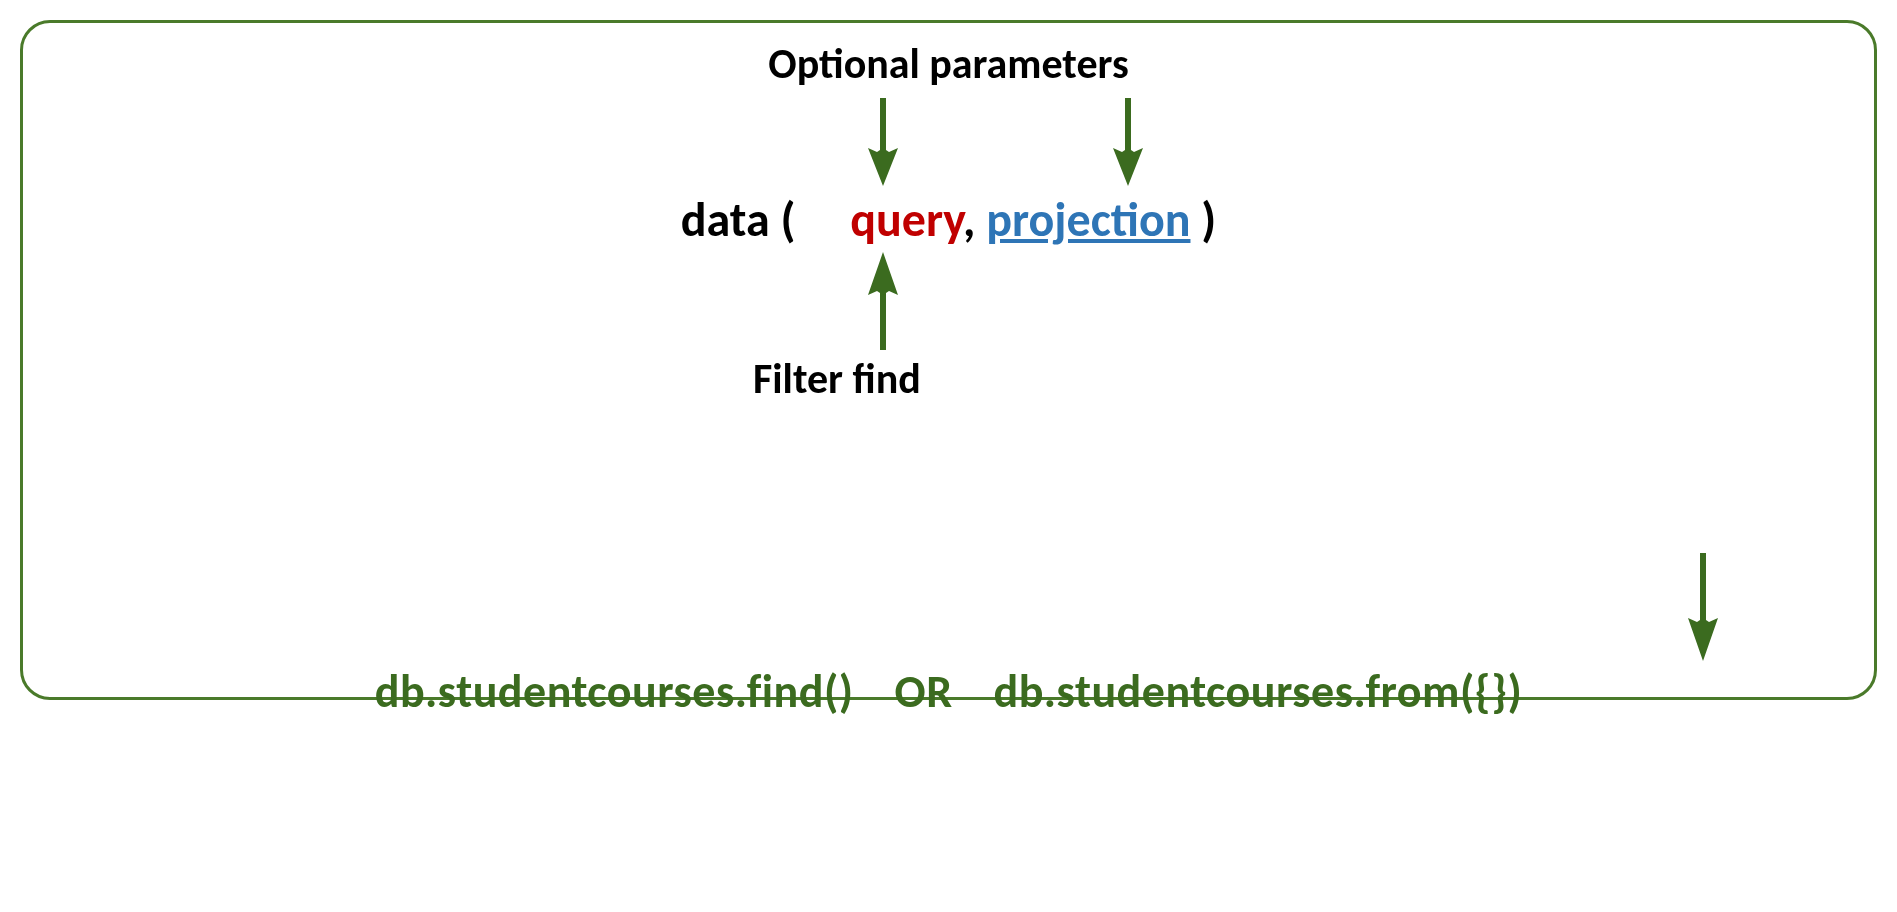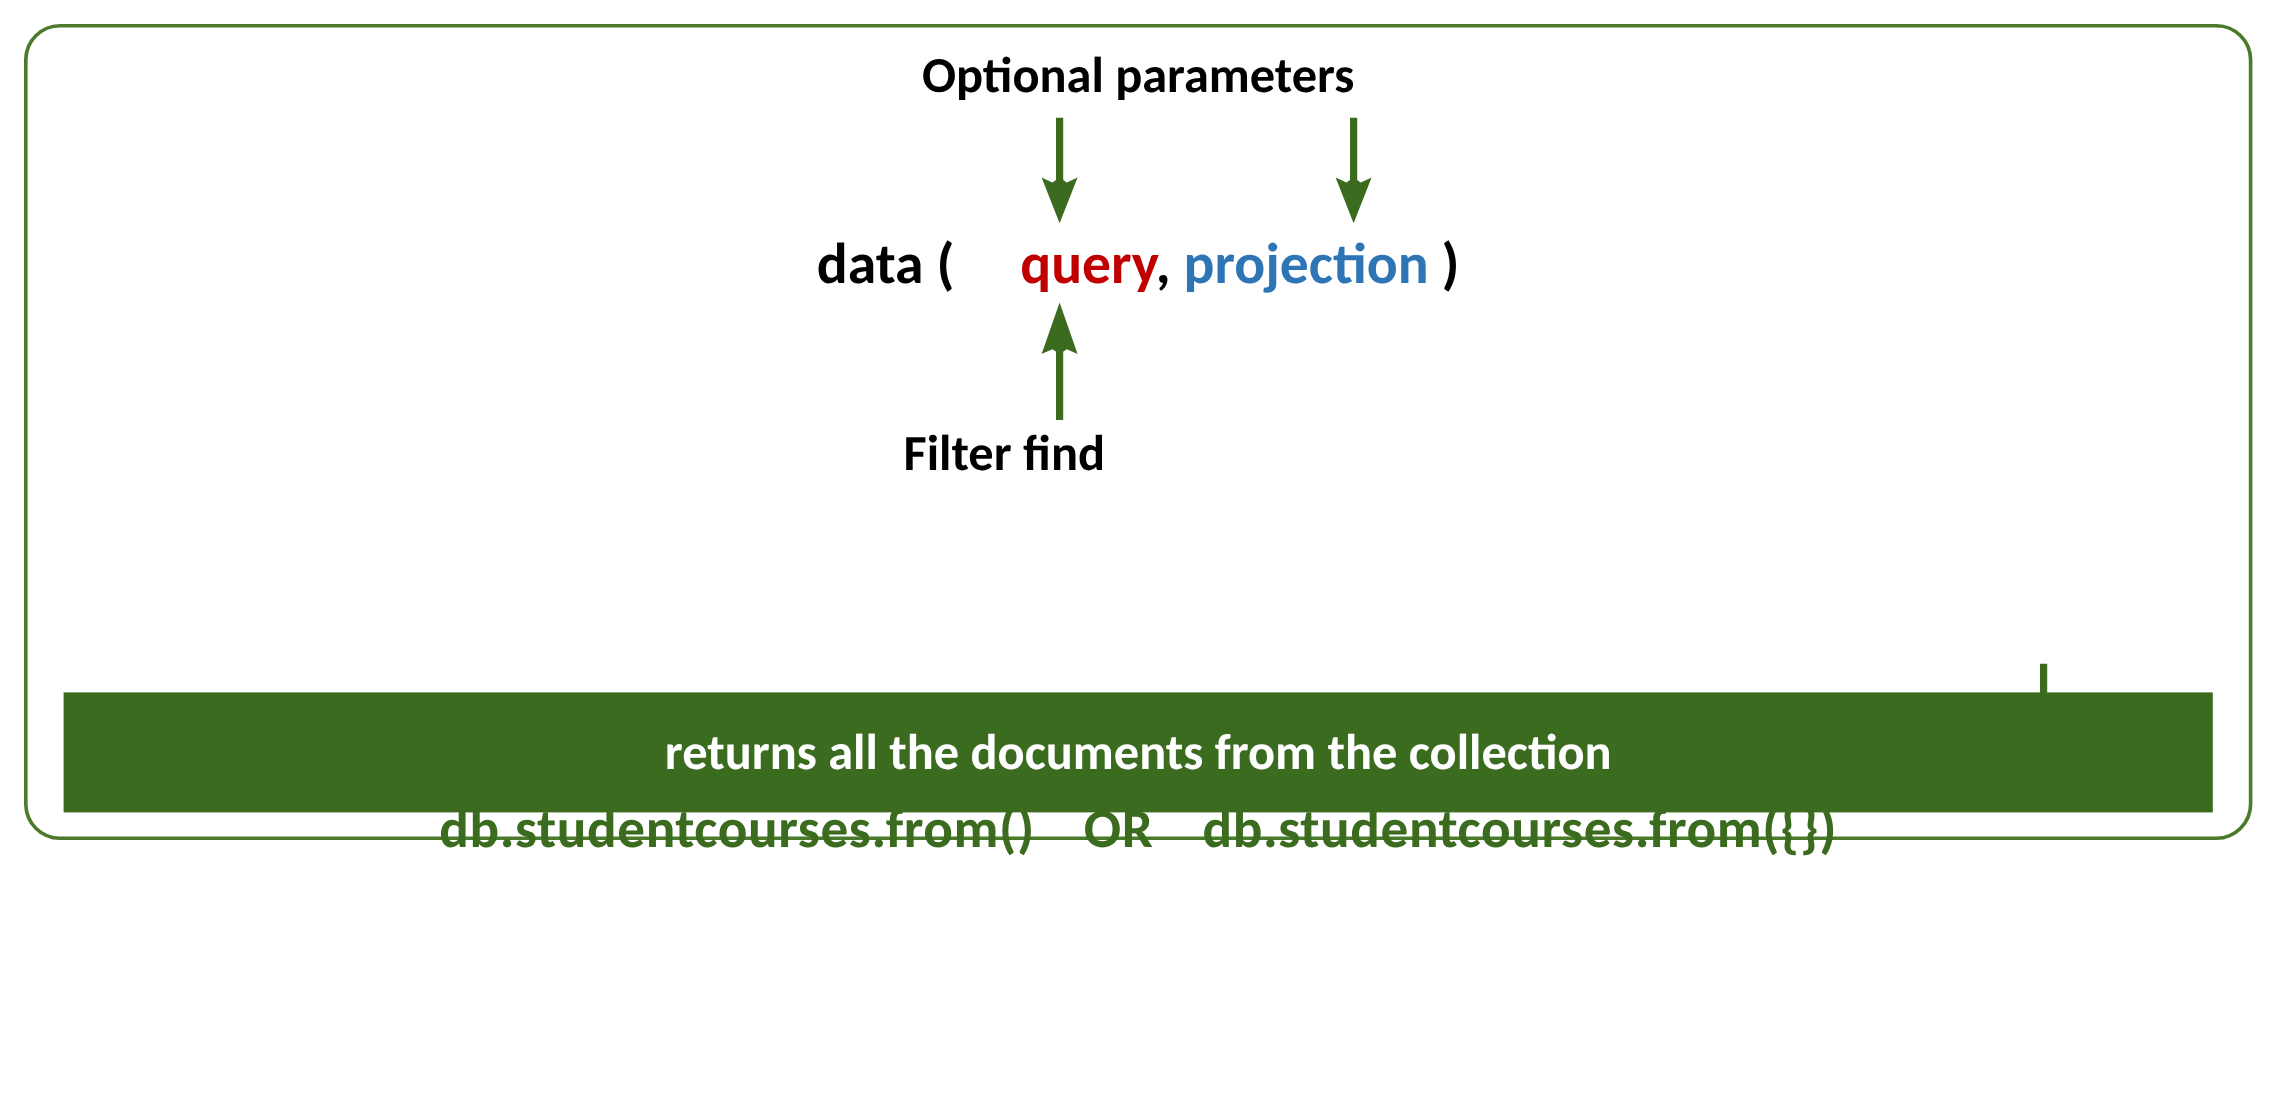--- a/index.html
+++ b/index.html
@@ -37,21 +37,21 @@
     position: absolute;
     top: 167px;
     left: 50%;
     transform: translateX(-50%);
     font-size: 48px;
     font-weight: bold;
     white-space: nowrap;
   }
   .find-line .black { color: #000; }
   .find-line .red { color: #c00000; margin-left: 44px; }
-  .find-line .blue { color: #2e75b6; }
+  .find-line .blue { color: #2e75b6; text-decoration: underline; }
   .filter-label {
     position: absolute;
     top: 330px;
     left: 730px;
     font-size: 42px;
     font-weight: bold;
     color: #000;
   }
   .code-line {
     position: absolute;
@@ -117,22 +117,19 @@
   <div class="filter-label">Filter find</div>
 
   <div class="arrow-down" style="left: 1660px; top: 530px;">
     <svg width="40" height="110" viewBox="0 0 40 110">
       <line x1="20" y1="0" x2="20" y2="70" stroke="#3b6b1f" stroke-width="6"></line>
       <polygon points="20,108 5,65 14,69 20,65 26,69 35,65" fill="#3b6b1f"></polygon>
     </svg>
   </div>
 
   <div class="code-line">
-    <span>db.studentcourses.from()</span>
+    <span>db.studentcourses.find()</span>
     <span class="or">OR</span>
     <span>db.studentcourses.from({})</span>
   </div>
 
-  <div class="result-bar">
-    <span class="result-bar-text">returns all the documents from the collection</span>
-  </div>
 
 </div>
 
 </body></html>

